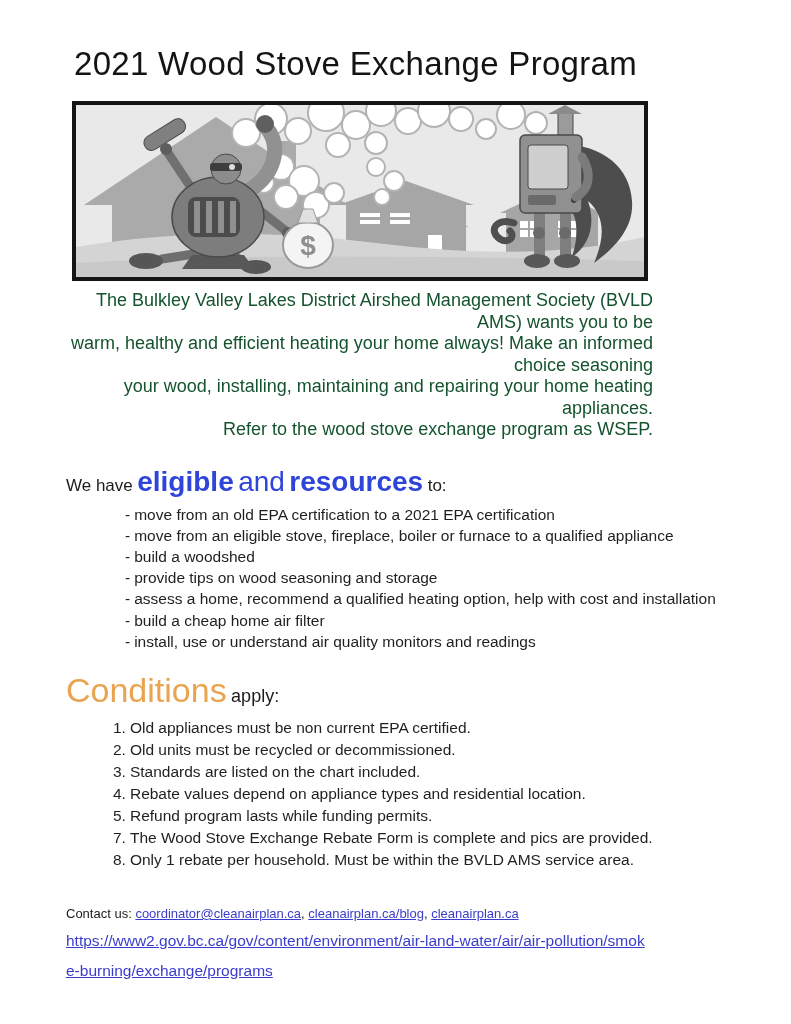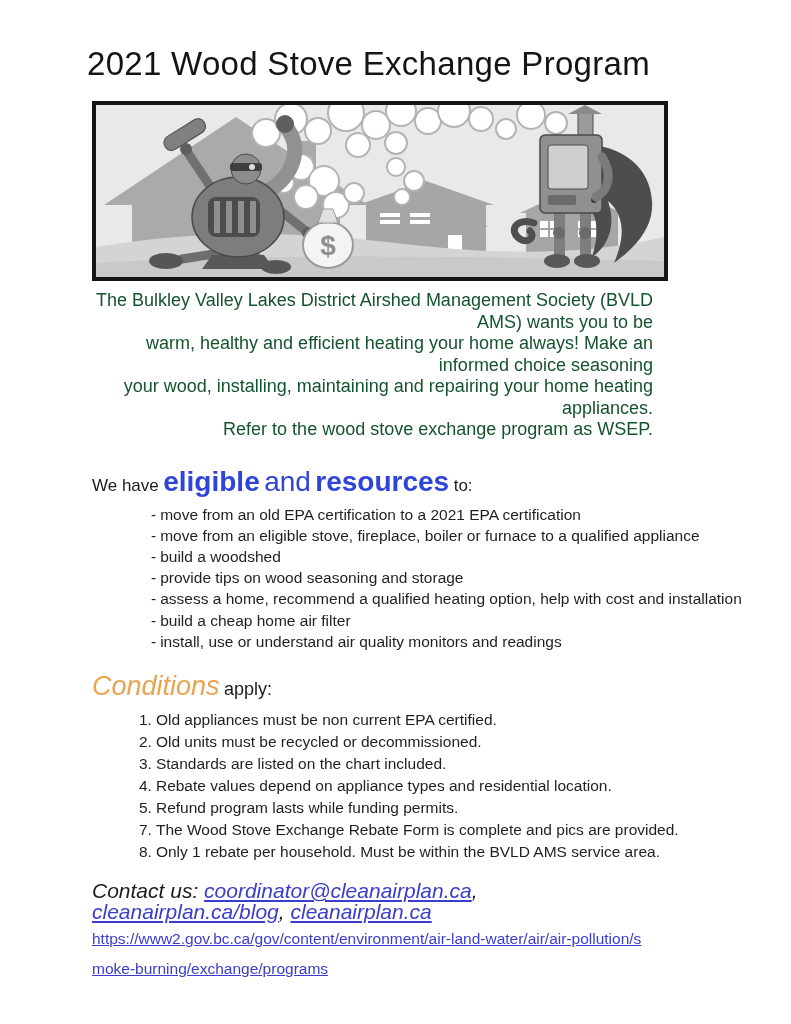--- a/index.html
+++ b/index.html
@@ -1,35 +1,35 @@
 <!DOCTYPE html>
 <html><head>
 <meta charset="utf-8">
 <style>
   html,body{margin:0;padding:0;background:#ffffff;}
   body{width:791px;height:1024px;font-family:"Liberation Sans",sans-serif;color:#1c1c1c;overflow:hidden;}
-  .page{box-sizing:border-box;width:711px;height:1024px;padding:44px 58px 20px 92px;}
+  .page{box-sizing:border-box;width:711px;height:1024px;padding:44px 58px 20px 66px;}
   .title{text-align:center;font-size:33px;font-weight:400;color:#141414;letter-spacing:.3px;line-height:40px;margin:0 0 0 -8px;}
   .figure{width:576px;height:180px;margin:17px auto 0;border:4px solid #151515;box-sizing:border-box;background:#e9e9e9;}
   .figure svg{display:block;width:568px;height:172px;}
   .intro{margin:9px auto 0;max-width:672px;text-align:right;font-size:18px;line-height:21.5px;color:#14532d;white-space:pre-line;}
   .reb-head{margin-top:25px;white-space:nowrap;}
   .h-small{font-size:17px;color:#1c1c1c;}
   .h-big{font-size:28px;font-weight:700;color:#2f45d9;}
   .h-big-reg{font-size:28px;font-weight:400;color:#2f45d9;}
   .bullets{margin:6px 0 0 59px;font-size:15.5px;line-height:21.2px;color:#1f1f1f;}
   .bullets .row{white-space:nowrap;}
   .marker{margin-right:4px;}
   .cond-head{margin-top:19px;white-space:nowrap;}
-  .h-orange{font-size:27px;font-weight:400;color:#e9a451;font-style:italic;}
+  .h-orange{font-size:34px;font-weight:400;color:#e9a451;}
   .h-apply{font-size:18px;color:#1c1c1c;}
   .numlist{margin:7px 0 0 47px;font-size:15.5px;line-height:22px;color:#1f1f1f;}
   .numlist .row{white-space:nowrap;}
   .num{margin-right:4px;}
-  .contact{margin-top:17px;font-size:21px;line-height:21px;font-style:italic;}
+  .contact{margin-top:32px;font-size:13px;line-height:21px;}
   .contact a, .url a{color:#3a3ccc;text-decoration:underline;cursor:pointer;}
   .program-label{margin-top:7px;font-size:15.5px;line-height:21px;}
   .url{margin-top:2px;font-size:15.5px;line-height:30px;max-width:663px;overflow-wrap:anywhere;word-break:break-all;}
 </style>
 </head>
 <body>
 
 <div class="page">
 
   <h1 class="title">2021 Wood Stove Exchange Program</h1>

